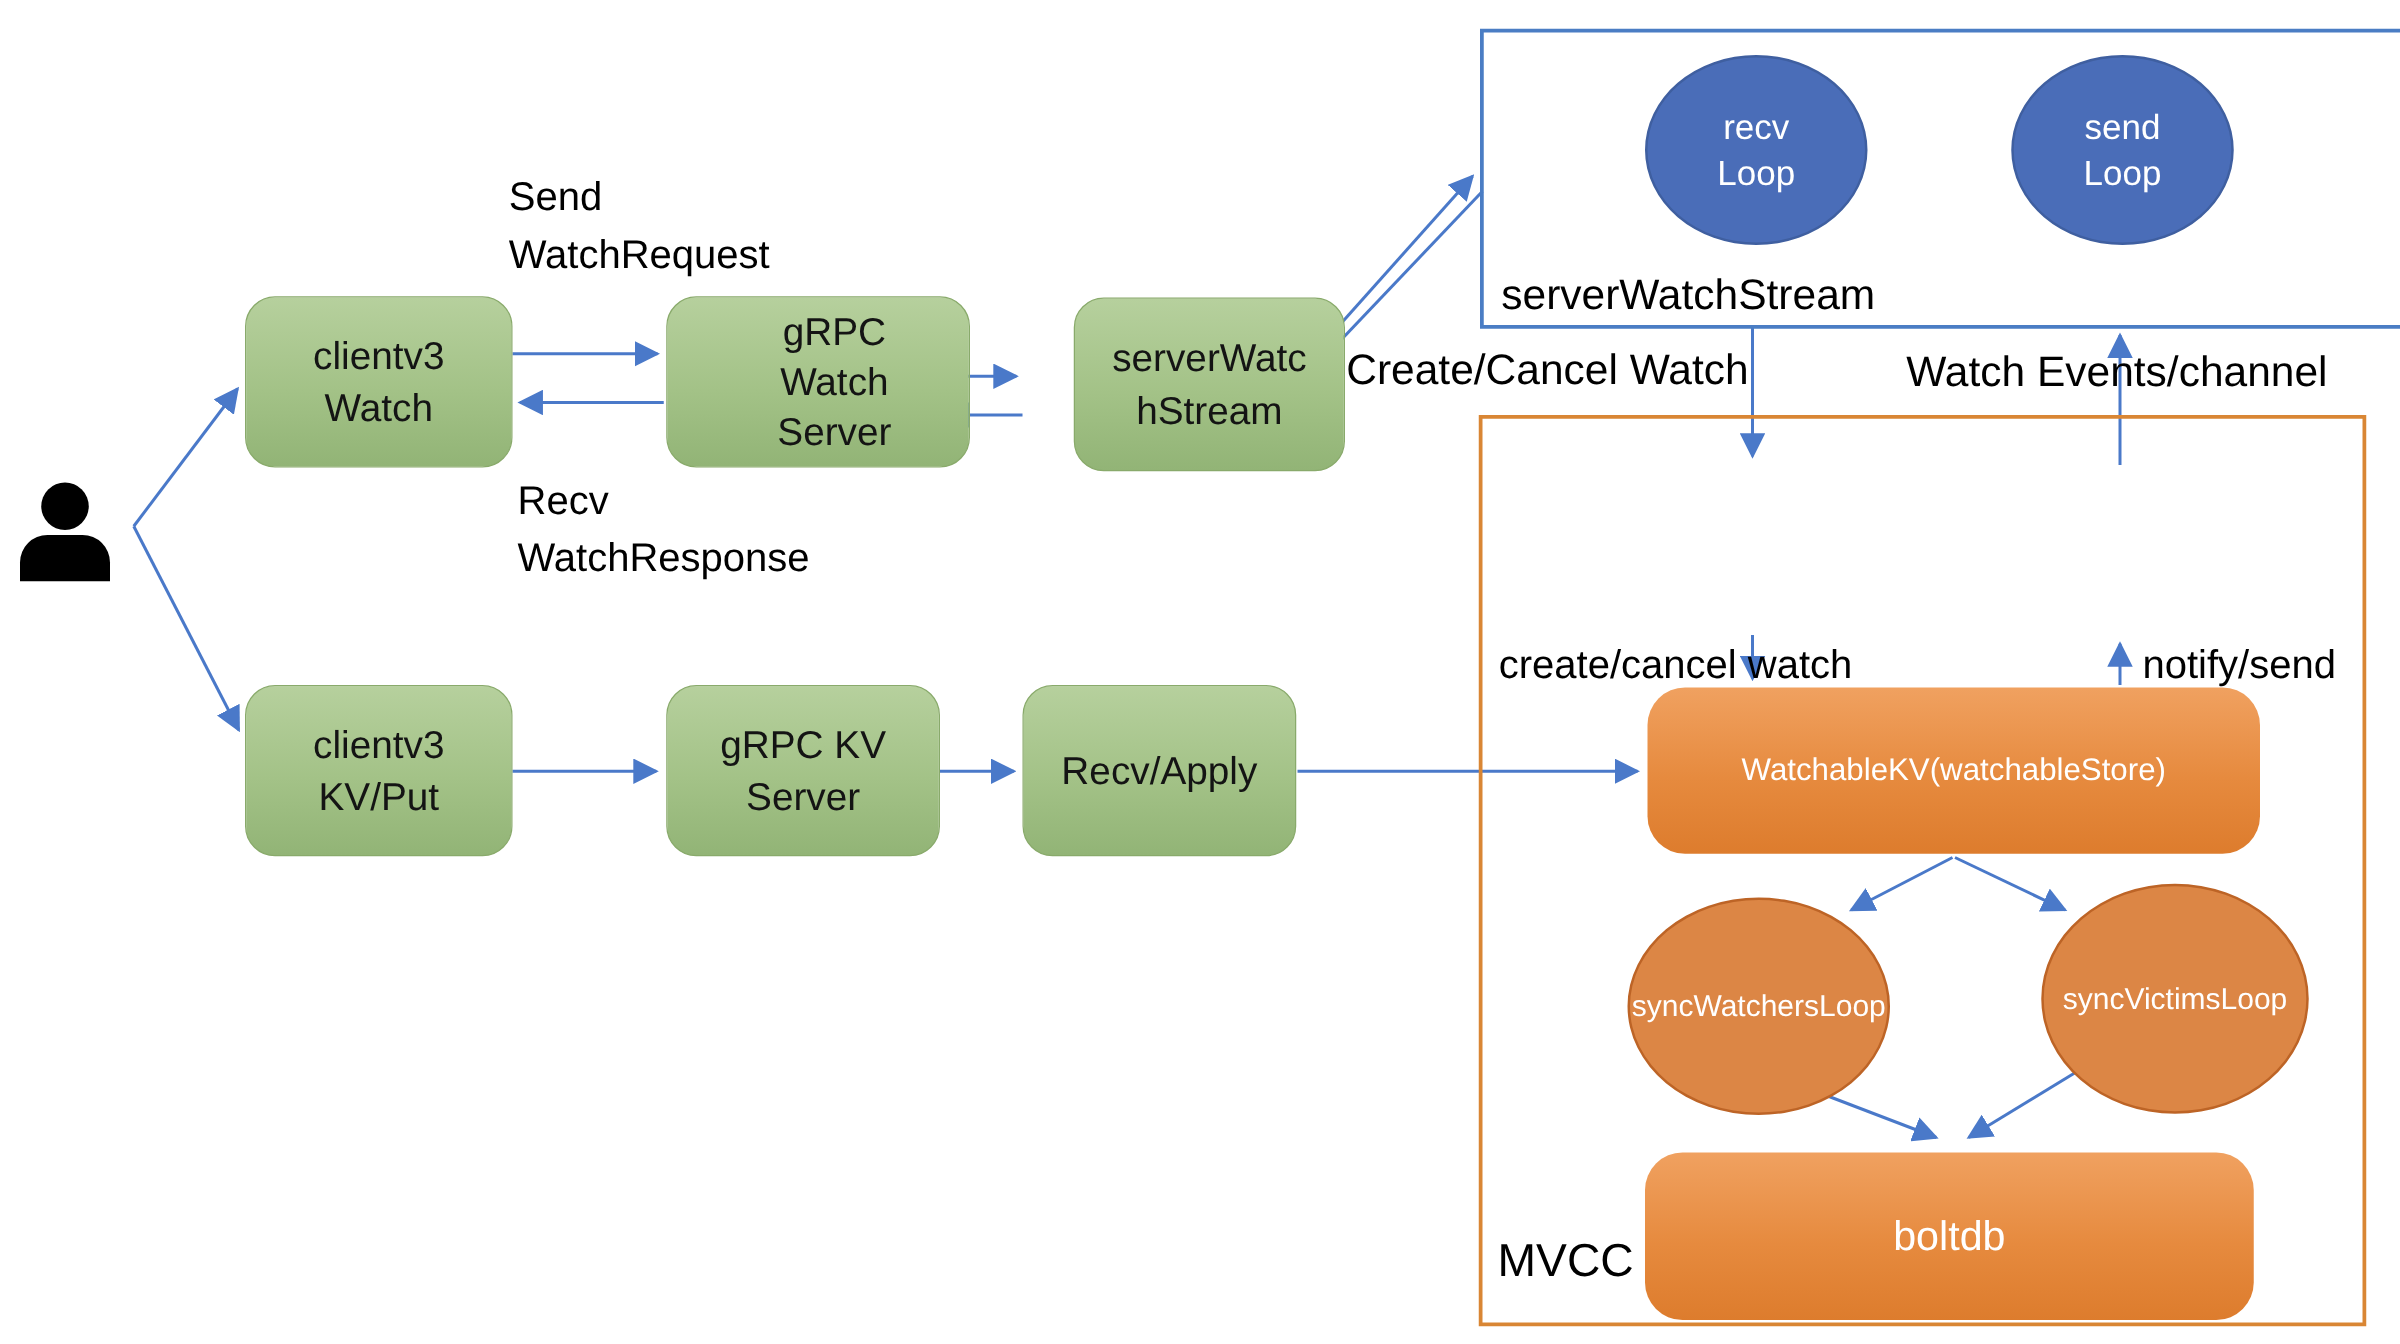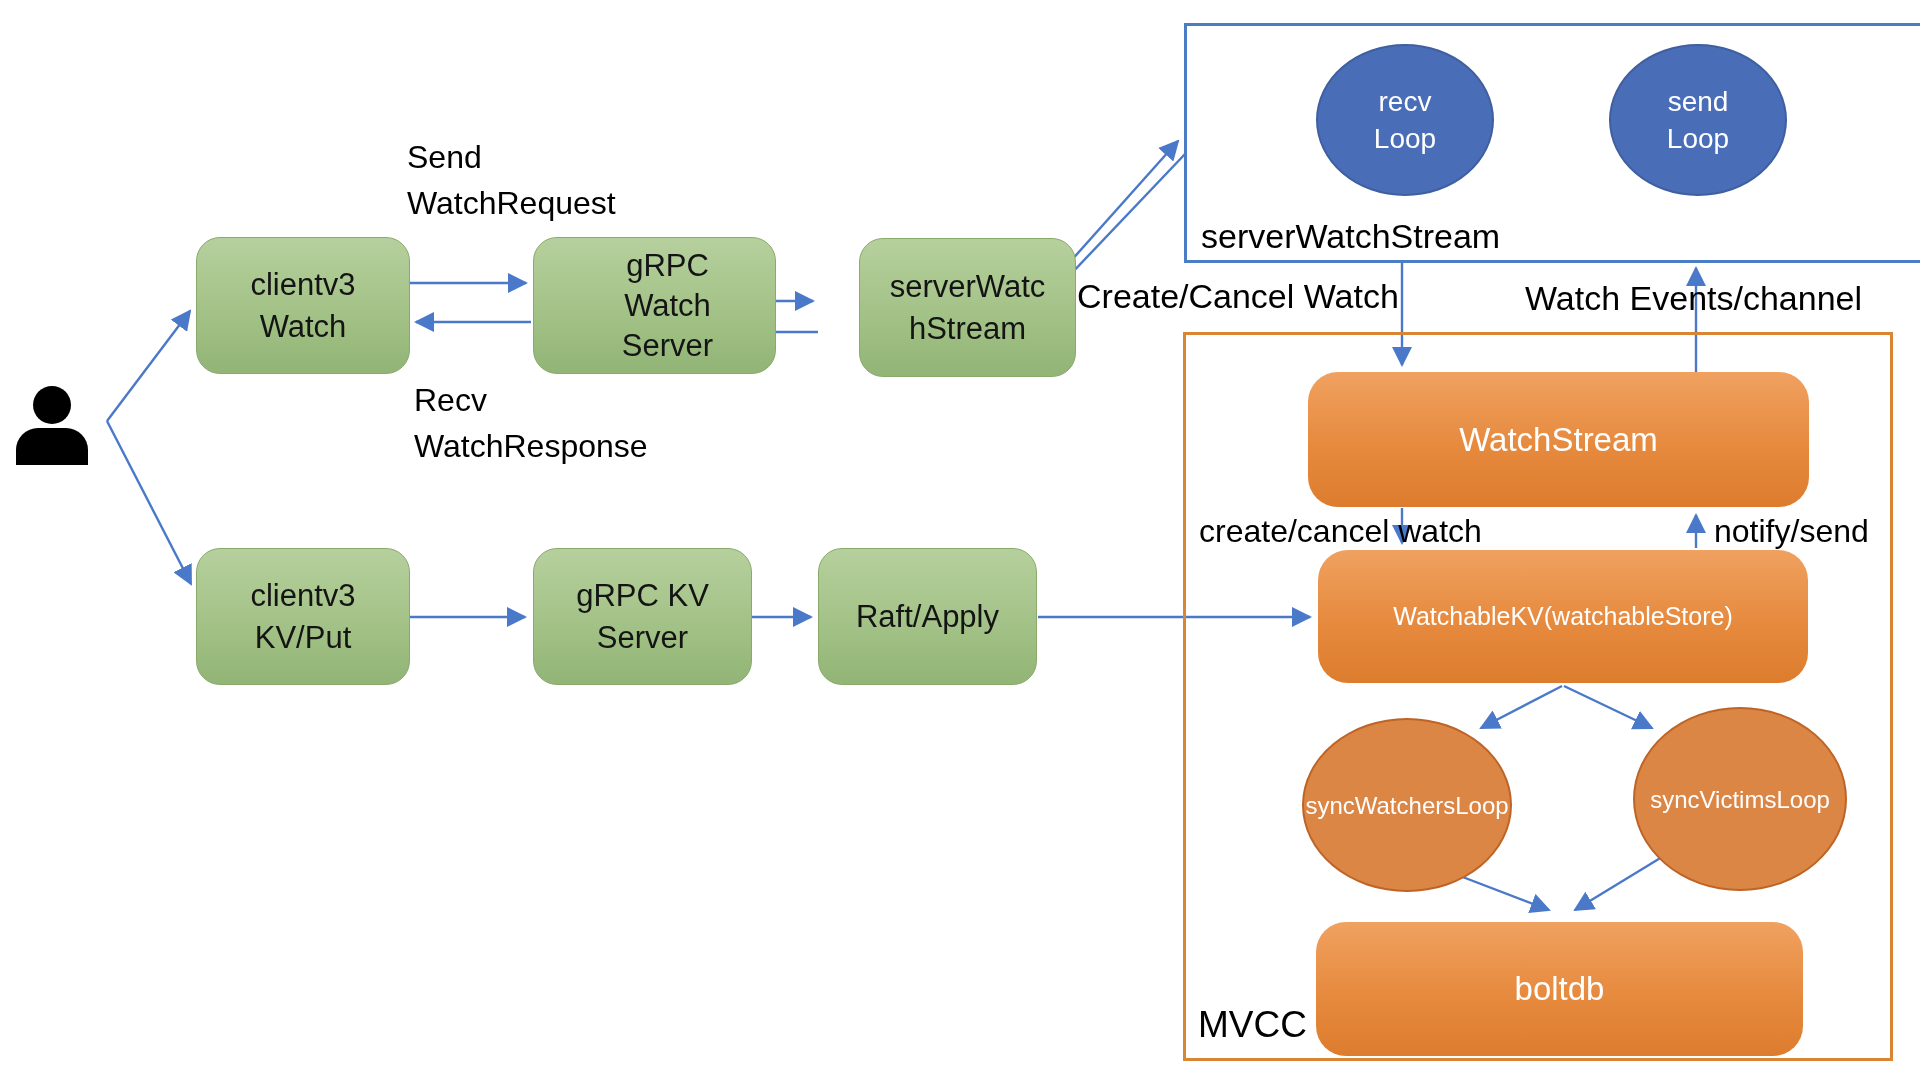--- a/index.html
+++ b/index.html
@@ -101,21 +101,21 @@
   <div class="bellipse" style="left:1316px; top:44px; width:174px; height:148px;">
     <span>recv</span>
     <span>Loop</span>
   </div>
   <div class="bellipse" style="left:1609px; top:44px; width:174px; height:148px;">
     <span>send</span>
     <span>Loop</span>
   </div>
 
   <div class="frame frame-orange" style="left:1183px; top:332px; width:704px; height:723px;">
-    <div class="frame-label" style="left:12px; bottom:12px; font-size:37px;margin-top:25px;">MVCC</div>
+    <div class="frame-label" style="left:12px; bottom:28px; font-size:37px;margin-top:25px;">MVCC</div>
   </div>
 
   <div class="gbox" style="left:196px; top:237px; width:212px; height:135px;">
     <span>clientv3</span>
     <span>Watch</span>
   </div>
   <div class="gbox" style="left:533px; top:237px; width:215px; height:135px; line-height:40px;padding-left:26px;">
     <span>gRPC</span>
     <span>Watch</span>
     <span>Server</span>
@@ -127,26 +127,23 @@
 
   <div class="gbox" style="left:196px; top:548px; width:212px; height:135px;">
     <span>clientv3</span>
     <span>KV/Put</span>
   </div>
   <div class="gbox" style="left:533px; top:548px; width:217px; height:135px;">
     <span>gRPC KV</span>
     <span>Server</span>
   </div>
   <div class="gbox" style="left:818px; top:548px; width:217px; height:135px;">
-    <span>Raft/Apply</span>
+    <span>Recv/Apply</span>
   </div>
 
-  <div class="obox" style="left:1308px; top:372px; width:501px; height:135px;">
-    <span>WatchStream</span>
-  </div>
   <div class="obox" style="left:1318px; top:550px; width:490px; height:133px; font-size:25px;">
     <span>WatchableKV(watchableStore)</span>
   </div>
   <div class="oellipse" style="left:1302px; top:718px; width:206px; height:170px;">
     <span>sync</span>
     <span>Watchers</span>
     <span>Loop</span>
   </div>
   <div class="oellipse" style="left:1633px; top:707px; width:210px; height:180px;">
     <span>sync</span>

